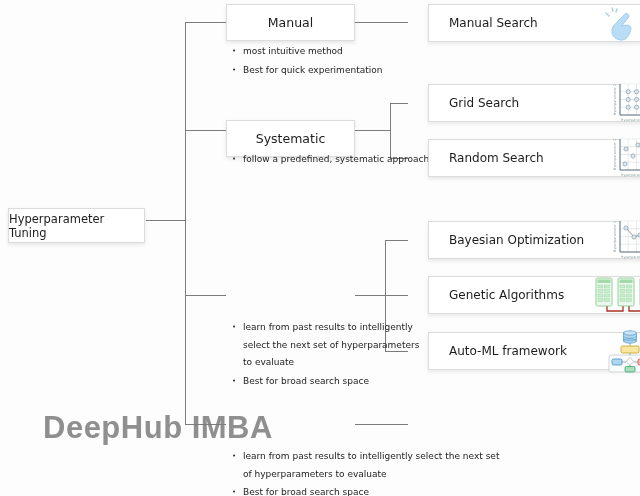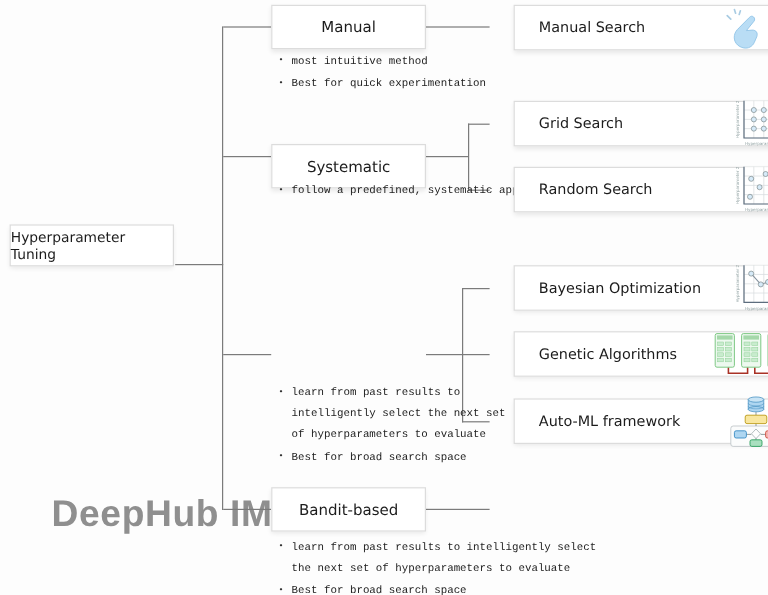--- a/index.html
+++ b/index.html
@@ -19,38 +19,38 @@
   .node {
     position: absolute; z-index: 3;
     background: #ffffff;
     border: 1px solid #dcdcdc;
     border-radius: 0;
     box-shadow: 0 2px 4px rgba(0,0,0,0.09);
     display: flex; align-items: center;
     color: #1c1c1c;
   }
   .node.root {
-    left: 8px; top: 187px; width: 137px; height: 35px;
+    left: 8px; top: 208px; width: 137px; height: 35px;
     font-size: 11.5px;
   }
   .node.branch {
     left: 226px; width: 129px; height: 37px;
     justify-content: center; font-size: 12.5px;
   }
   .node.leaf {
     left: 428px; width: 236px; height: 38px;
     padding-left: 20px; font-size: 12px;
   }
   .leaf .icon {
     position: absolute; top: 50%; transform: translateY(-50%);
     display: flex; align-items: center; justify-content: center;
   }
   .notes {
     position: absolute; z-index: 3; list-style: none;
-    font-size: 9px; line-height: 17.5px; color: #222; font-family: Liberation Mono, monospace;
+    font-size: 9px; line-height: 17.5px; color: #222;
   }
   .notes li { position: relative; padding-left: 12px; margin-bottom: 1px; }
   .notes li::before {
     content: "\2022"; position: absolute; left: 1px; top: 0;
     font-size: 7px; color: #333;
   }
 </style>
 </head>
 <body>
 
@@ -93,23 +93,20 @@
   </div>
   <ul class="notes" style="left:231px;top:151px;width:230px">
     <li>follow a predefined, systematic approach</li>
   </ul>
 
   <ul class="notes" style="left:231px;top:319px;width:200px">
     <li>learn from past results to intelligently select the next set of hyperparameters to evaluate</li>
     <li>Best for broad search space</li>
   </ul>
 
-  <div class="node branch" style="top:406px">
-    <span>Bandit-based</span>
-  </div>
   <ul class="notes" style="left:231px;top:448px;width:278px">
     <li>learn from past results to intelligently select the next set of hyperparameters to evaluate</li>
     <li>Best for broad search space</li>
   </ul>
 
   <div class="node leaf" style="top:4px">
     <span>Manual Search</span>
     <span class="icon" style="right:28px">
       <svg width="36" height="36" viewBox="0 0 36 36">
         <path d="M7 8 l3 3 M13 3 l1 3 M18 4 l-1 3" stroke="#a9cce3" stroke-width="1.4" stroke-linecap="round" fill="none"></path>

